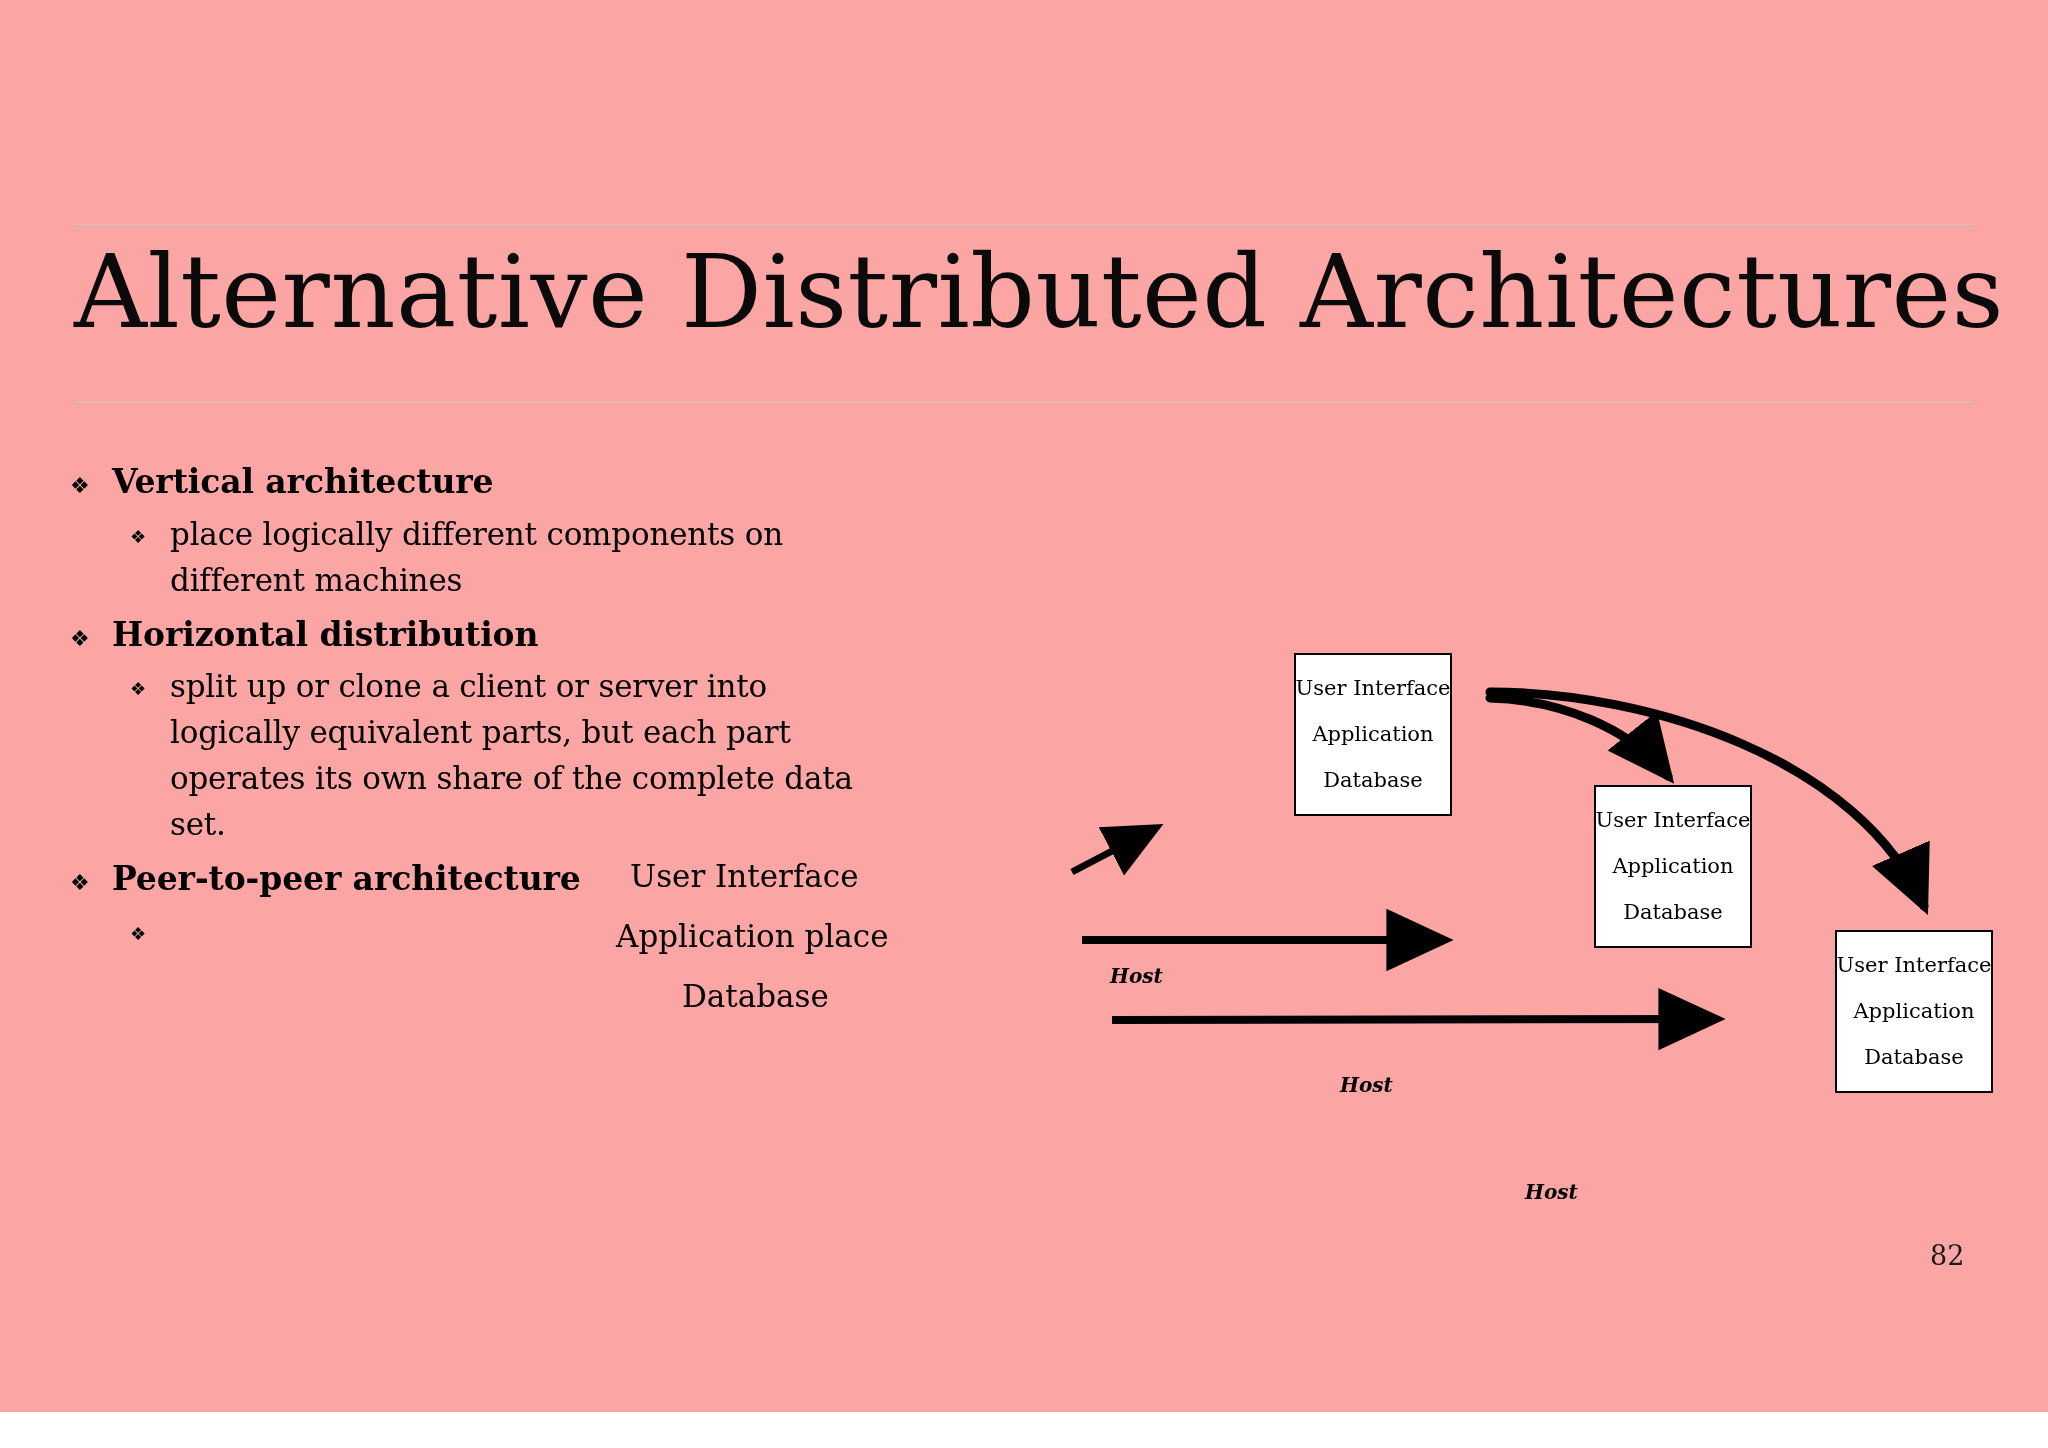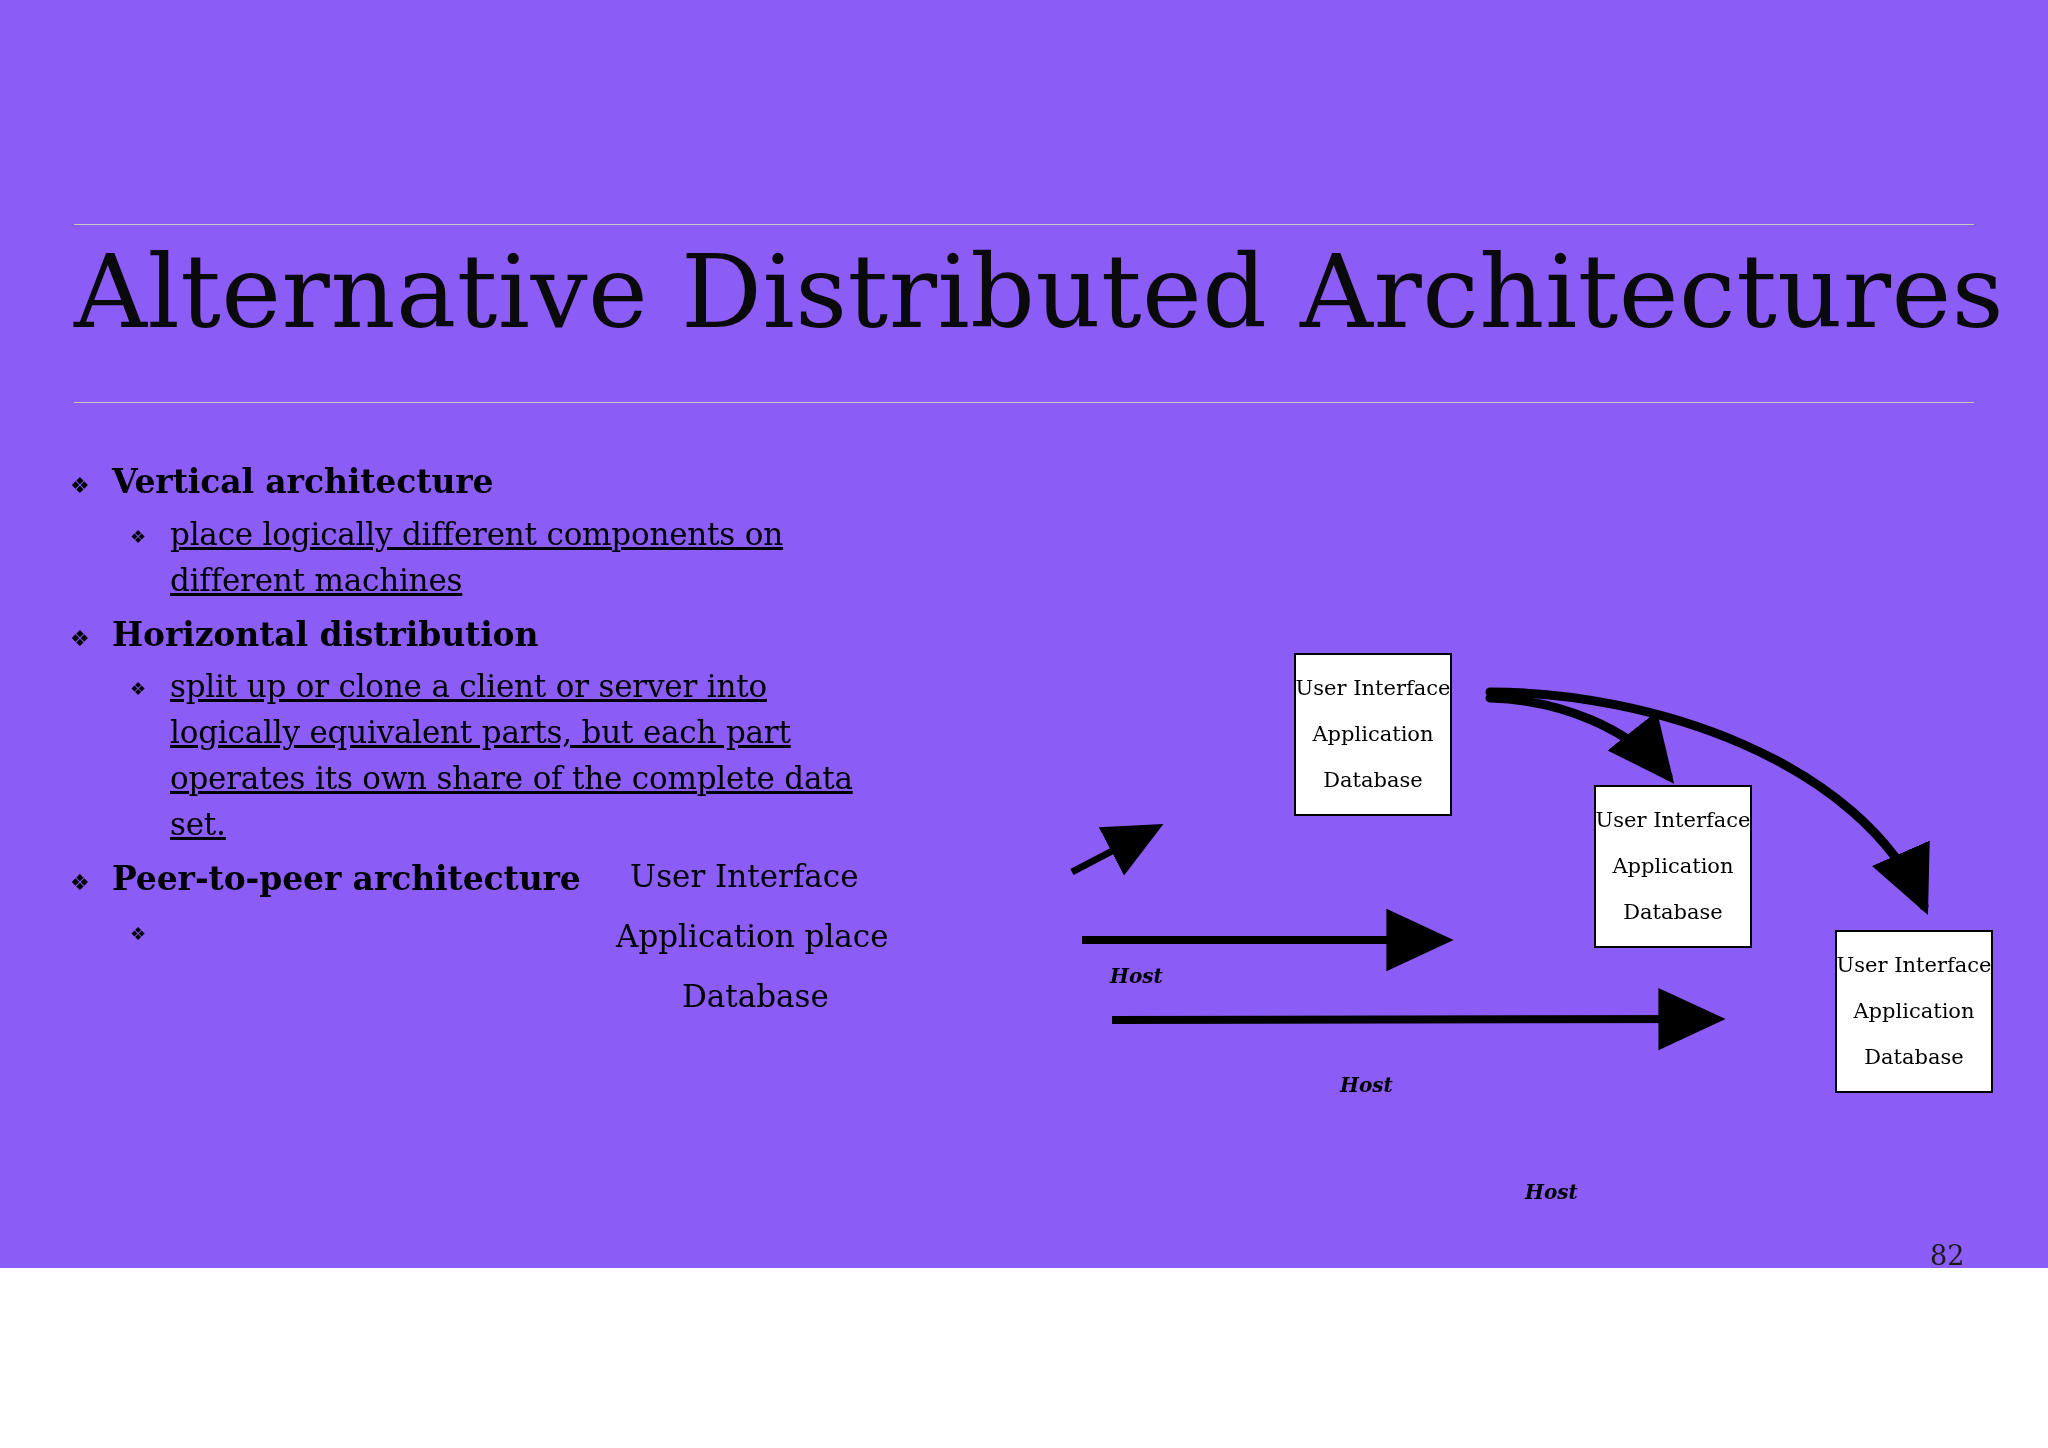--- a/index.html
+++ b/index.html
@@ -7,22 +7,22 @@
     padding: 0;
     background: #ffffff;
   }
   body {
     font-family: "Liberation Sans", sans-serif;
     color: #000000;
   }
   #slide {
     position: relative;
     width: 2048px;
-    height: 1268px;
-    background: #8b5cf6;
+    height: 1412px;
+    background: #fca5a5;
     overflow: hidden;
   }
 
   
   .rule {
     position: absolute;
     left: 74px;
     width: 1900px;
     height: 1px;
     background: #c8c8c8;
@@ -94,21 +94,20 @@
     width: 40px;
     font-size: 18px;
     padding-top: 16px;
   }
   .lvl2 .b-text {
     font-family: "DejaVu Serif", serif;
     font-weight: 400;
     font-size: 31px;
     line-height: 1.48;
     letter-spacing: -0.2px;
-    text-decoration: underline;
   }
 
   
   #diagram {
     position: absolute;
     left: 800px;
     top: 600px;
     width: 1230px;
     height: 560px;
   }

